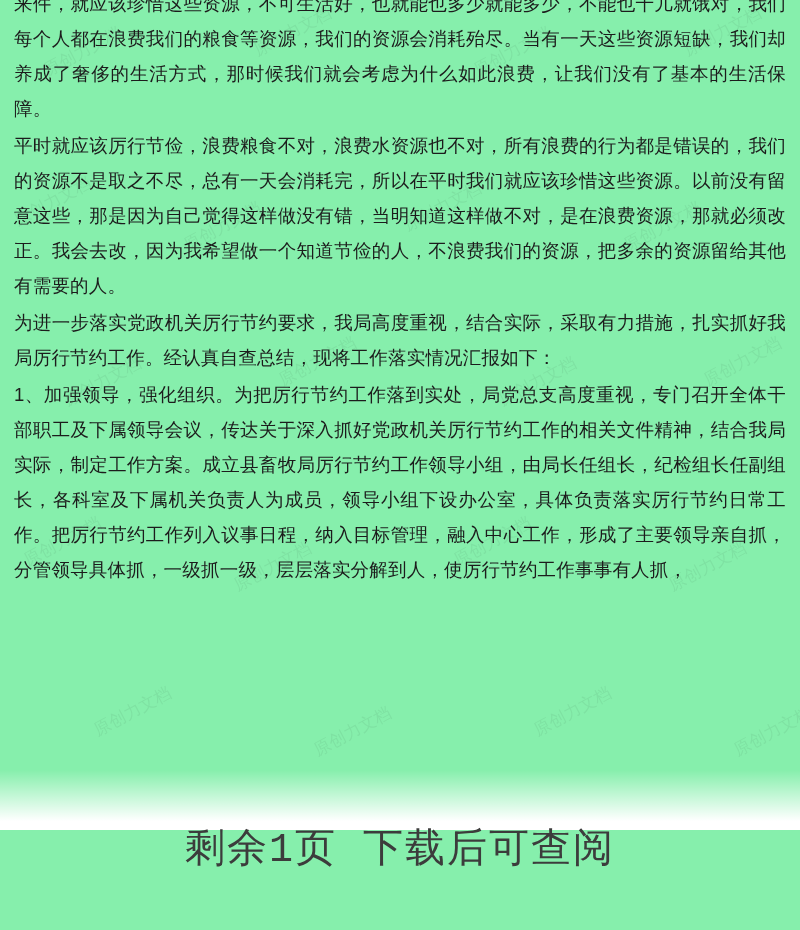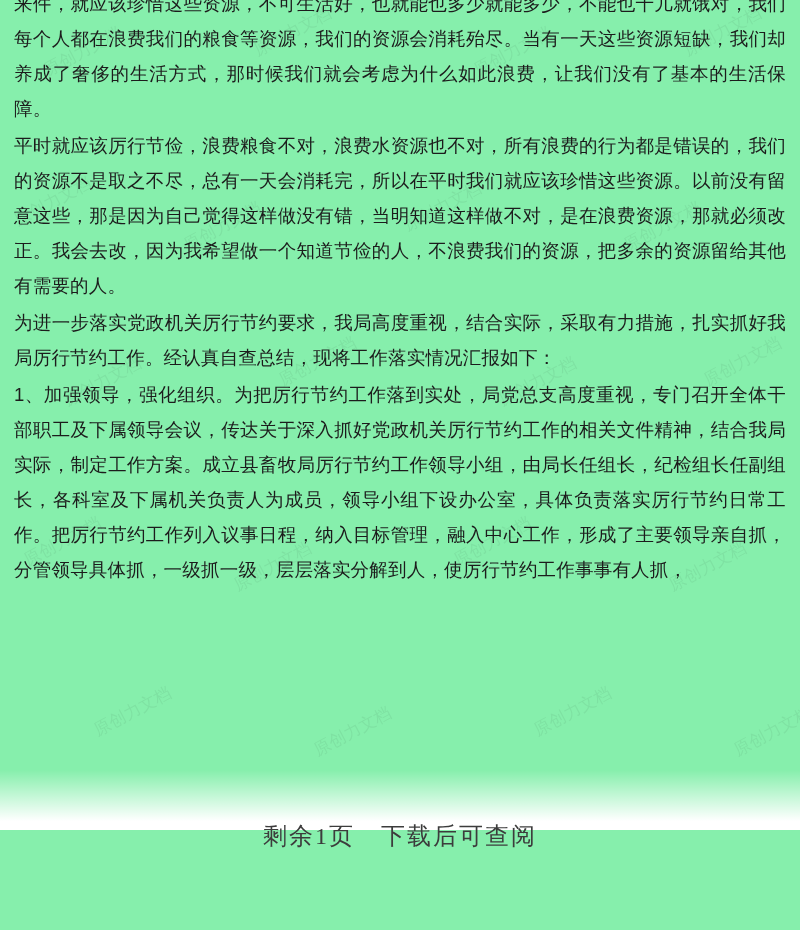--- a/index.html
+++ b/index.html
@@ -65,24 +65,24 @@
     transform: rotate(-28deg);
     white-space: nowrap;
     font-family: "Liberation Sans", sans-serif;
   }
   .footer-notice {
     position: absolute;
     left: 0;
     top: 820px;
     width: 800px;
     text-align: center;
-    font-size: 24px;
+    font-size: 40px;
     letter-spacing: 2px;
     color: #3c3c3c;
-    font-family: Liberation Serif, serif;
+    font-family: Liberation Mono, monospace;
     z-index: 10;
   }
   .footer-notice .remain {
     margin-right: 26px;
   }
   .fade-bottom {
     position: absolute;
     left: 0;
     top: 770px;
     width: 800px;

